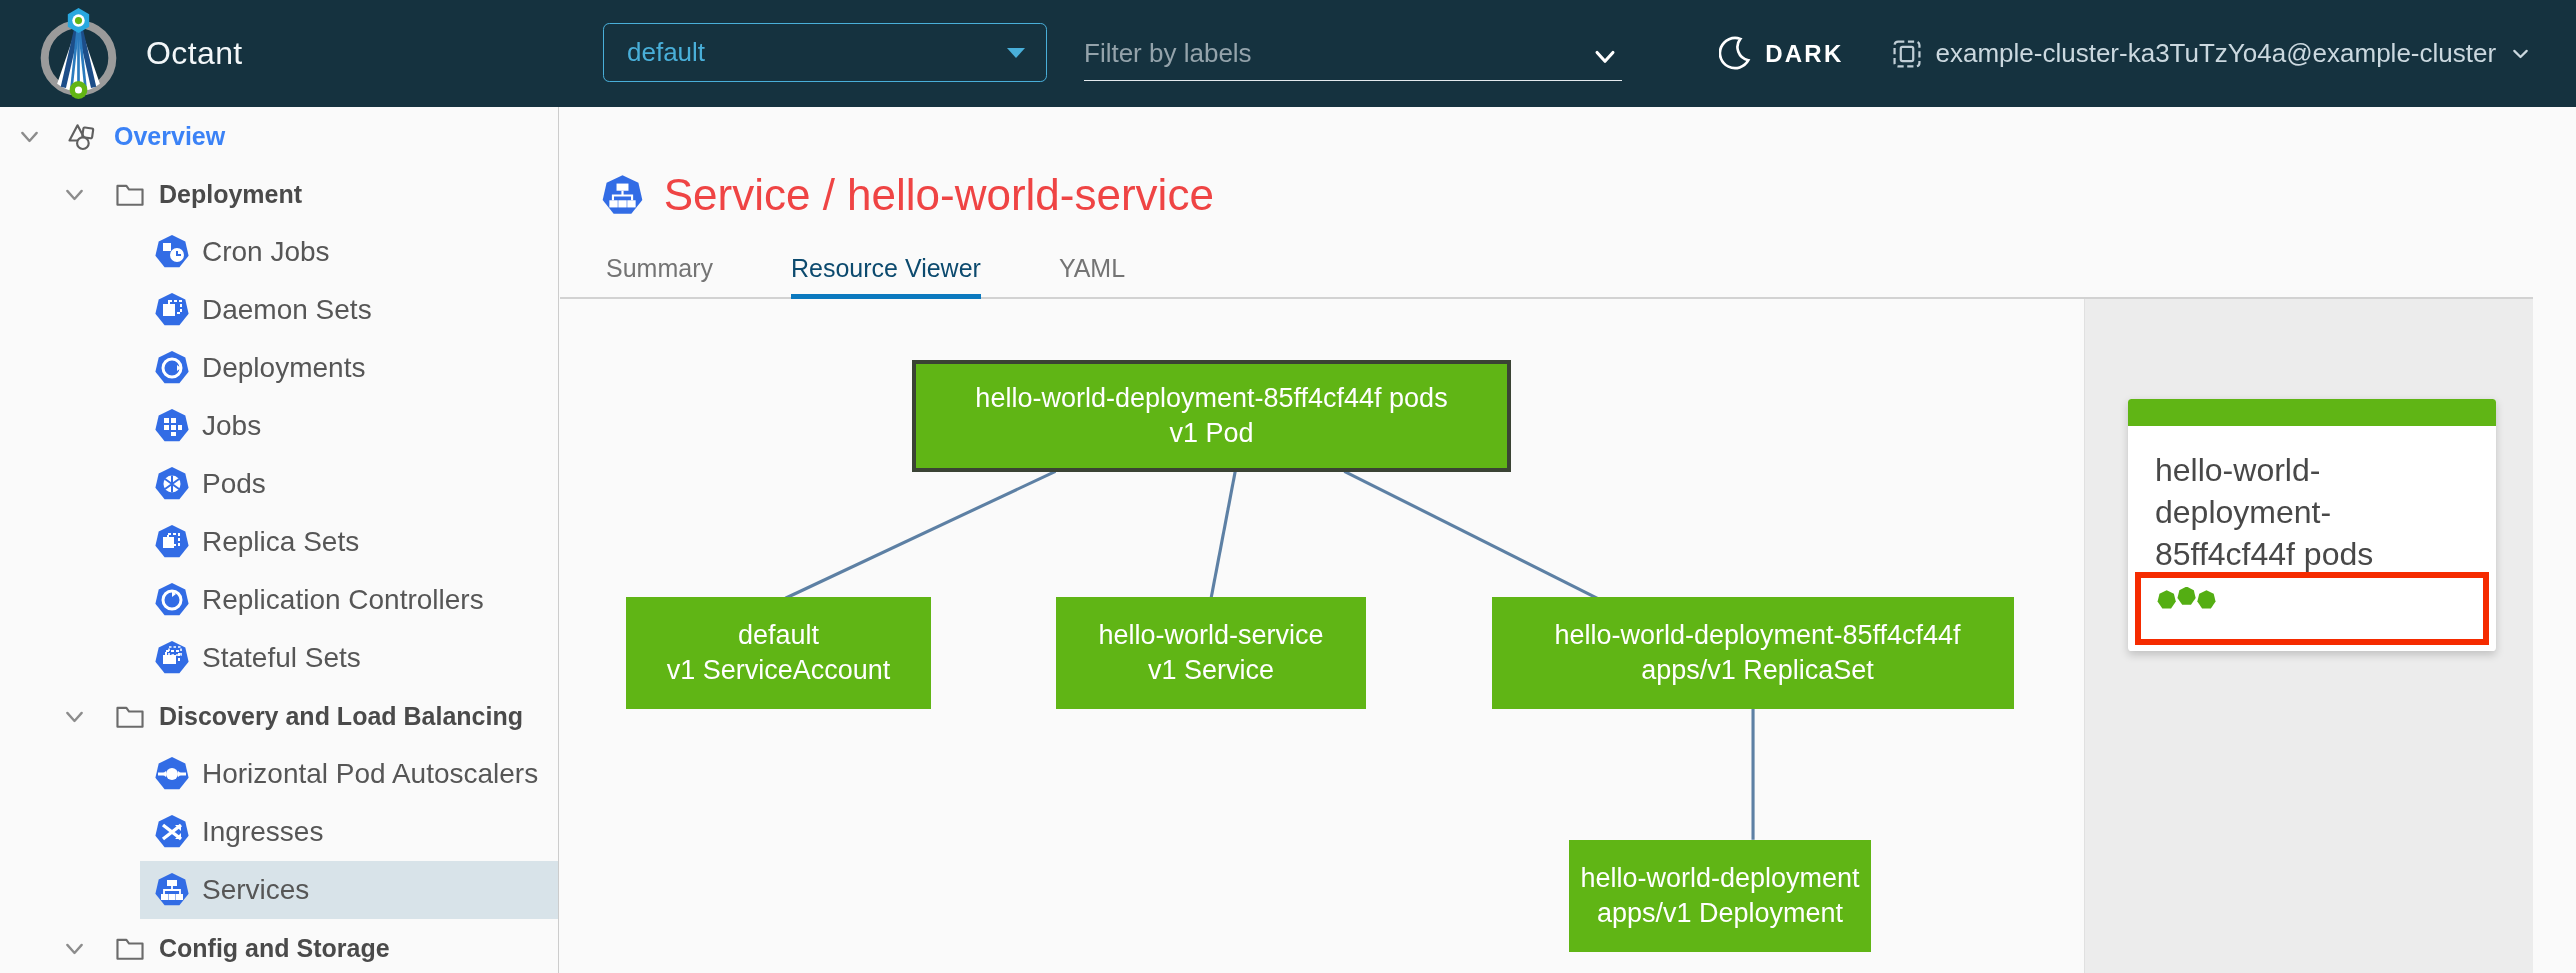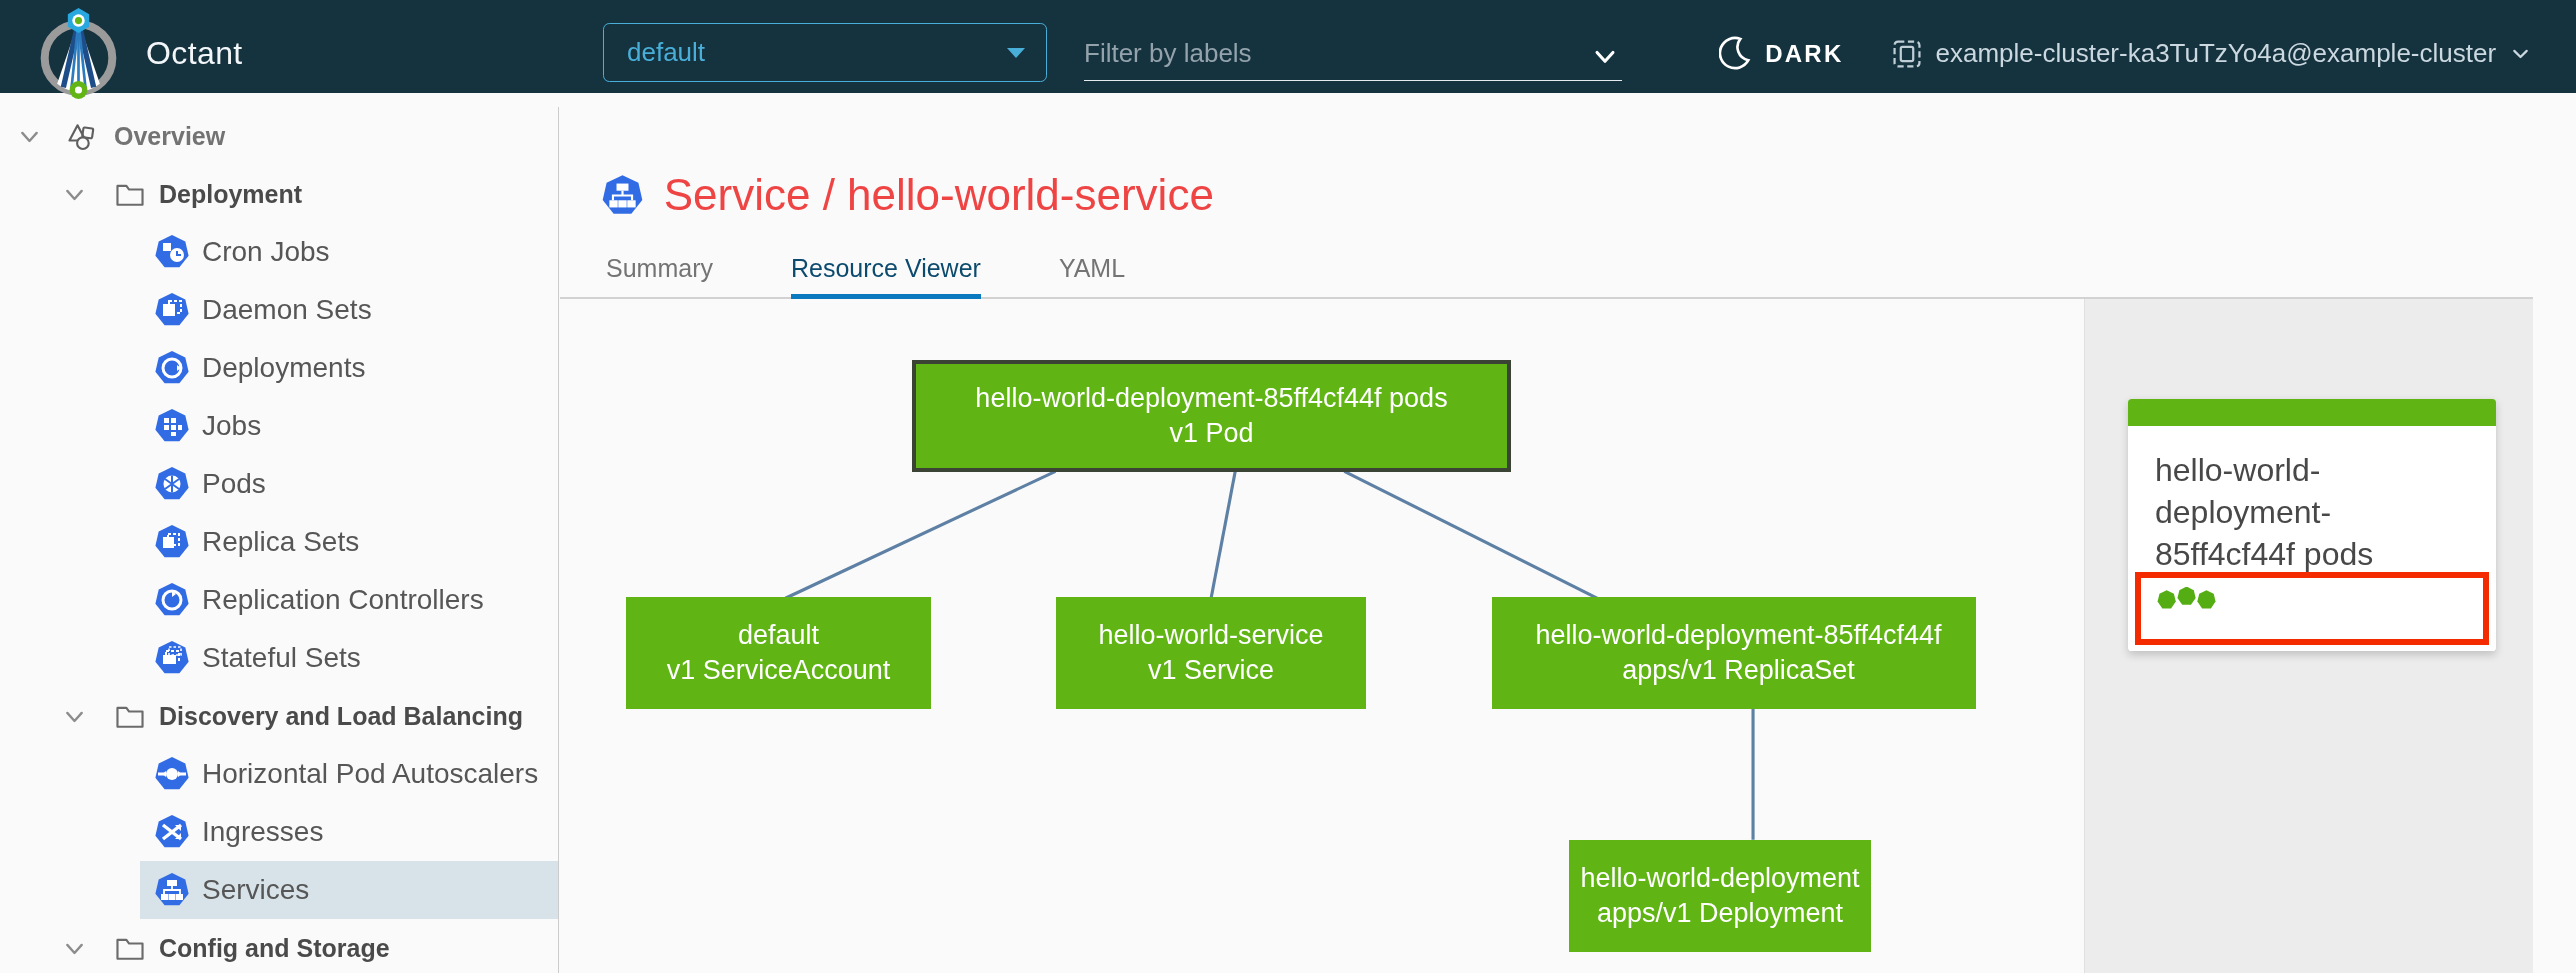--- a/index.html
+++ b/index.html
@@ -1,40 +1,40 @@
 <!DOCTYPE html>
 <html style="font-size:14.3px"><head>
 <meta charset="utf-8">
 <style>
   * { margin:0; padding:0; box-sizing:border-box; }
   html,body { width:2576px; height:973px; }
   body { font-family:"Liberation Sans", sans-serif; background:#fafafa; overflow:hidden; }
   #app { position:relative; width:2576px; height:973px; background:#fafafa; }
 
   
-  .header { position:absolute; left:0; top:0; width:2576px; height:93px; background:#15323F; z-index:30; }
+  .header { position:absolute; left:0; top:0; width:2576px; height:107px; background:#15323F; z-index:30; }
   .brand { position:absolute; left:34px; top:5.4px; height:97px; display:flex; align-items:center; gap:23px; }
   .brand-name { color:#f2f6f8; font-size:32px; font-weight:400; letter-spacing:0.4px; }
   .ns-dropdown { position:absolute; left:603px; top:23px; width:444px; height:59px; border:1.8px solid #49afd9; border-radius:6.3px; display:flex; align-items:center; }
   .ns-value { color:#49afd9; font-size:26px; padding-left:23px; }
   .ns-caret { margin-left:auto; margin-right:21.5px; width:0; height:0; border-left:9px solid transparent; border-right:9px solid transparent; border-top:10.7px solid #49afd9; }
   .filter-box { position:absolute; left:1084px; top:34px; width:538px; height:47px; border-bottom:1.8px solid #e4eaee; }
   .filter-placeholder { color:#94a3ab; font-size:26px; line-height:39px; }
   .filter-chevron { position:absolute; right:1.8px; top:7.2px; }
   .dark-toggle { position:absolute; left:1719px; top:0; height:107px; display:flex; align-items:center; gap:14.3px; cursor:pointer;justify-content:flex-end; }
   .dark-label { color:#ffffff; font-size:24px; font-weight:700; letter-spacing:2.2px; }
   .ctx { position:absolute; left:1891px; top:0; height:107px; display:flex; align-items:center; gap:12.5px; }
   .ctx-label { color:#cbd8df; font-size:26px; }
 
   
   .sidebar { position:absolute; left:0; top:107px; width:559px; height:866px; background:#fafafa; border-right:0.9px solid #cccccc; z-index:10; }
   .side-row { position:relative; height:58px; display:flex; align-items:center; cursor:pointer; }
   .side-row.selected::before { content:""; position:absolute; left:140px; right:0; top:0; bottom:0; background:#d8e3e9; }
   .side-row > * { z-index:1; }
-  .lbl0 { position:absolute; left:114px; font-size:25px; font-weight:700; color:#737373; }
+  .lbl0 { position:absolute; left:114px; font-size:25px; font-weight:700; color:#3b82f6; }
   .lbl1 { position:absolute; left:159px; font-size:25px; font-weight:700; color:#4a4a4a; }
   .lbl2 { position:absolute; left:202px; font-size:28px; font-weight:400; color:#565656; }
   .chev0 { position:absolute; left:16px; }
   .chev1 { position:absolute; left:61px; }
   .ovr-icon { position:absolute; left:65px; }
   .folder-icon { position:absolute; left:113px; }
   .k8s-icon { position:absolute; left:154px; width:36px; height:36px; }
 
   
   .page-title { position:absolute; left:601px; top:170px; display:flex; align-items:center; gap:19.7px; z-index:5; }
@@ -44,21 +44,21 @@
   .tab.active { color:#0c4a6e; border-bottom-color:#0b79bf; }
   .divider { position:absolute; left:560px; top:297px; width:1973px; height:1.8px; background:#d2d2d2; }
 
   
   .edges { position:absolute; left:0; top:0; width:2576px; height:973px; z-index:1; pointer-events:none; }
   .gnode { position:absolute; background:#60b515; color:#ffffff; display:flex; flex-direction:column; align-items:center; justify-content:center; text-align:center; font-size:27px; line-height:35px; z-index:2; cursor:pointer; }
   .gnode.selected { border:4.5px solid #3a4334; }
   .n-pod { left:912px; top:360px; width:599px; height:112px; }
   .n-sa { left:626px;  top:597px; width:305px; height:112px; }
   .n-svc { left:1056px; top:597px; width:310px; height:112px; }
-  .n-rs { left:1492px; top:597px; width:484px; height:112px;padding-left:9px; }
+  .n-rs { left:1492px; top:597px; width:522px; height:112px;padding-left:9px; }
   .n-dep { left:1569px; top:840px; width:302px; height:112px; }
 
   
   .detail-panel { position:absolute; left:2084px; top:299px; width:449px; height:674px; background:#ececec; border-left:0.9px solid #e0e0e0; z-index:4; }
   .detail-card { position:absolute; left:43px; top:100px; width:368px; height:252px; background:#ffffff; border-radius:3.6px; box-shadow:0 3.6px 9px rgba(0,0,0,0.18); }
   .card-topbar { height:27px; background:#60b515; border-radius:3.6px 3.6px 0 0; }
   .card-title { width:297px; margin:23px 0 0 27px; font-size:32px; line-height:42px; color:#484848; word-break:break-word; }
   .card-status { position:absolute; left:7.2px; right:7.2px; bottom:6.3px; height:73px; border:6.3px solid #f52b00; background:#fff; display:flex; align-items:flex-start; padding:12.5px 0 0 16px; }
   .dot { width:19px; height:19px; background:#54ae13; clip-path:polygon(50% 0%, 88% 19%, 98% 60%, 73% 96%, 27% 96%, 2% 60%, 12% 19%); margin-right:0.9px; }
   .dot.mid { margin-top:-3.6px; }

